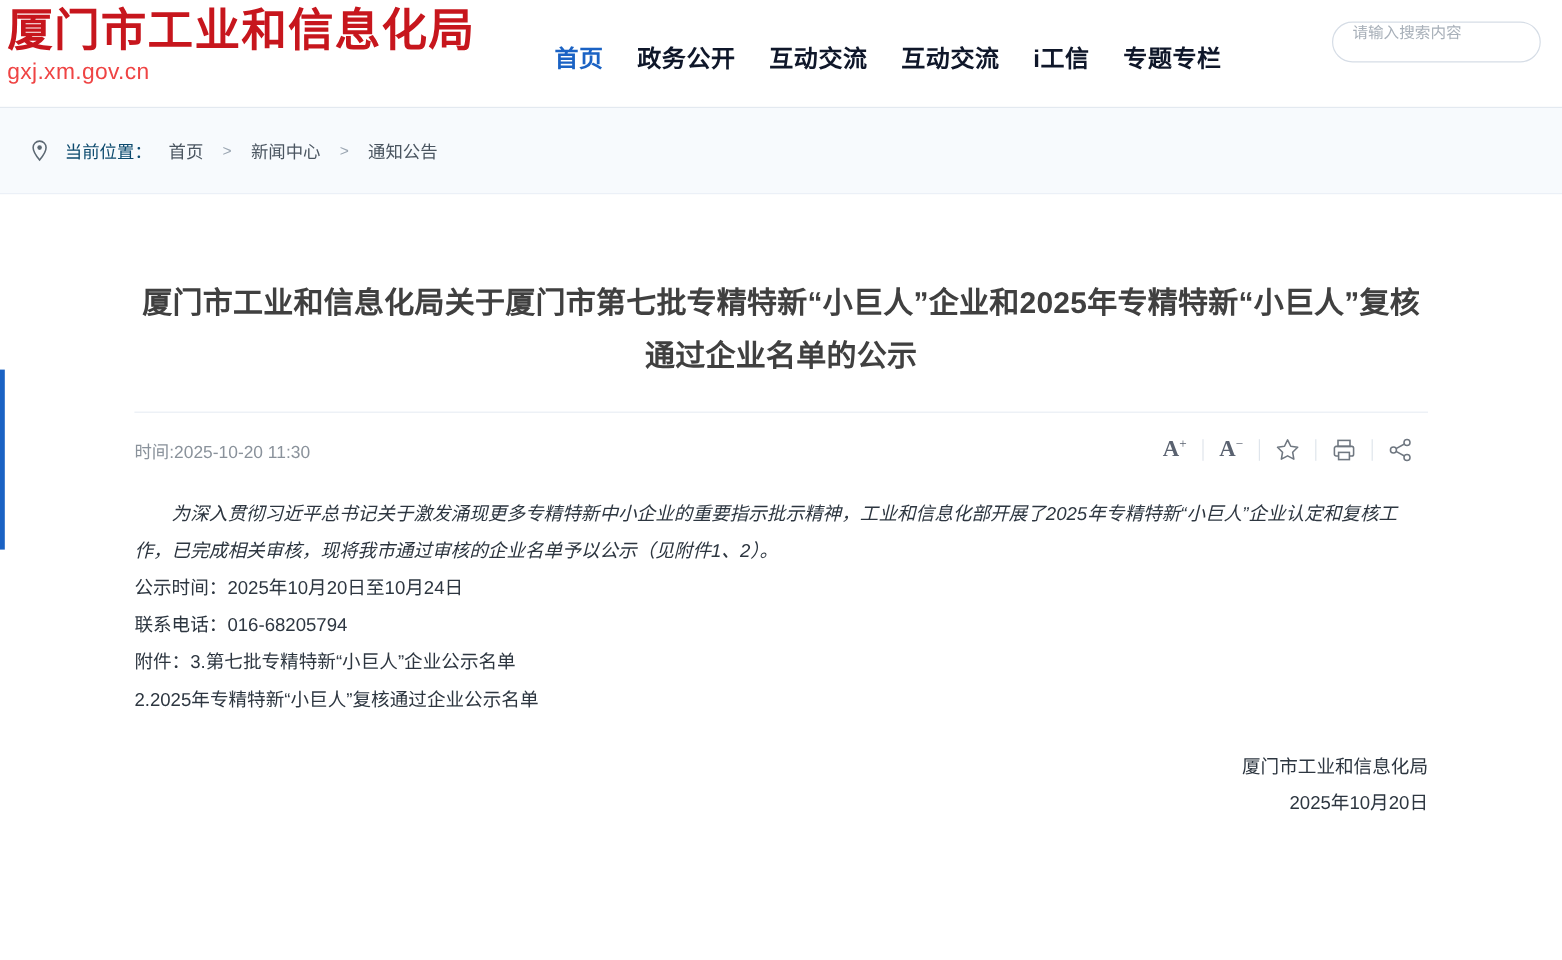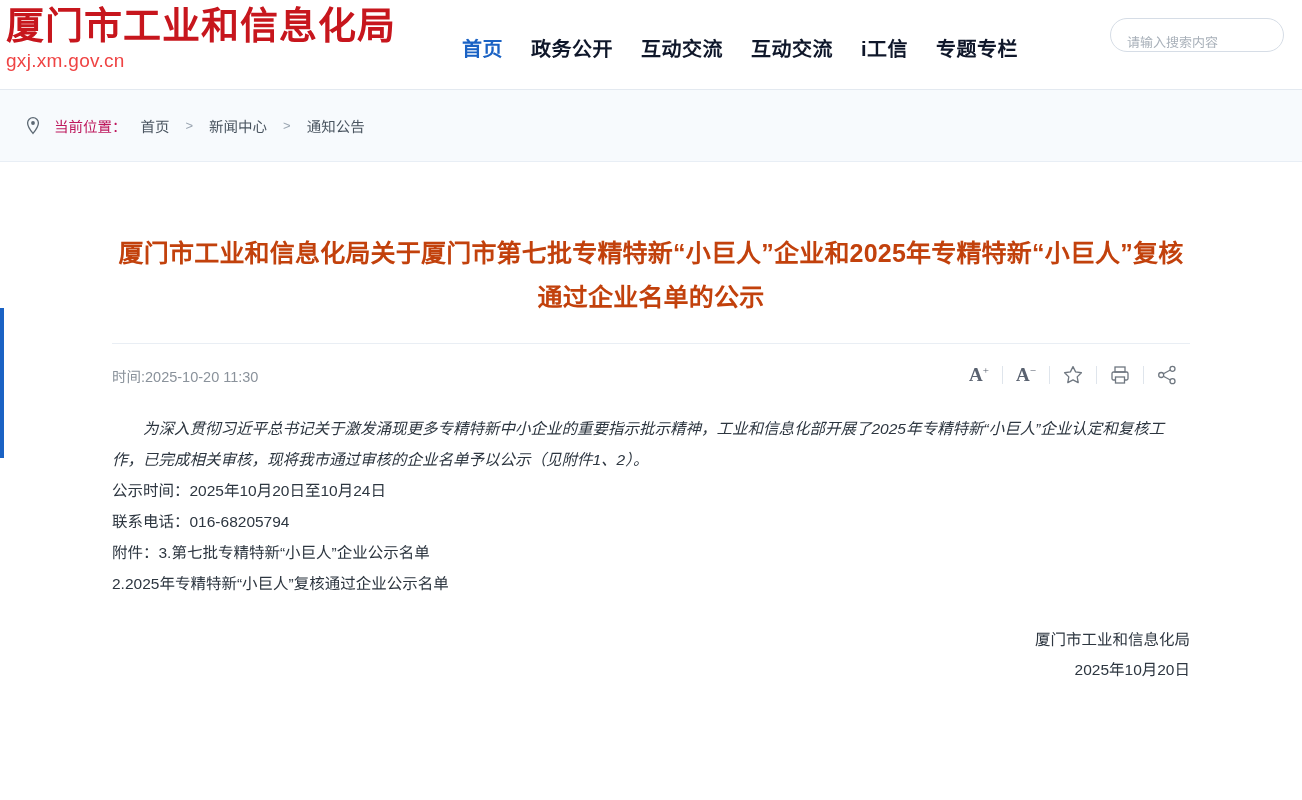--- a/index.html
+++ b/index.html
@@ -62,21 +62,21 @@
   .search-box {
     position: absolute;
     right: 18px;
     top: 18px;
     width: 174px;
     height: 34px;
     border: 1px solid #d6dde6;
     border-radius: 17px;
     background: #fff;
     display: flex;
-    align-items: flex-end;
+    align-items: flex-start;
     padding: 0 10px 0 14px;
   }
   .search-input {
     border: none;
     outline: none;
     flex: 1;
     font-size: 13px;
     color: #9aa3ad;
     background: transparent;
     font-family: "Liberation Sans", sans-serif;
@@ -87,21 +87,21 @@
   .crumb-bar {
     height: 72px;
     background: #f7fafd;
     border-bottom: 1px solid #e8eef5;
     display: flex;
     align-items: center;
     padding-left: 24px;
     gap: 6px;
   }
   .pin-icon { width: 18px; height: 20px; flex: none; margin-right: 6px; }
-  .crumb-label { font-size: 14.5px; color: #be185d; margin-right: 8px; }
+  .crumb-label { font-size: 14.5px; color: #0c4a6e; margin-right: 8px; }
   .crumb-link {
     font-size: 14.5px;
     color: #4a5560;
     cursor: pointer;
     text-decoration: none;
   }
   .crumb-sep { font-size: 13px; color: #9aa5b1; margin: 0 10px; }
 
   
   .page {
@@ -110,21 +110,21 @@
     background: #fff;
   }
   .article {
     width: 1078px;
     margin: 0 auto;
     padding-top: 52px;
   }
   .art-title {
     font-size: 25px;
     font-weight: bold;
-    color: #c2410c;
+    color: #404040;
     text-align: center;
     line-height: 44px;
     letter-spacing: 0.2px;
   }
   .meta-row {
     margin-top: 24px;
     border-top: 1px solid #e9eef4;
     padding-top: 16px;
     display: flex;
     align-items: center;

